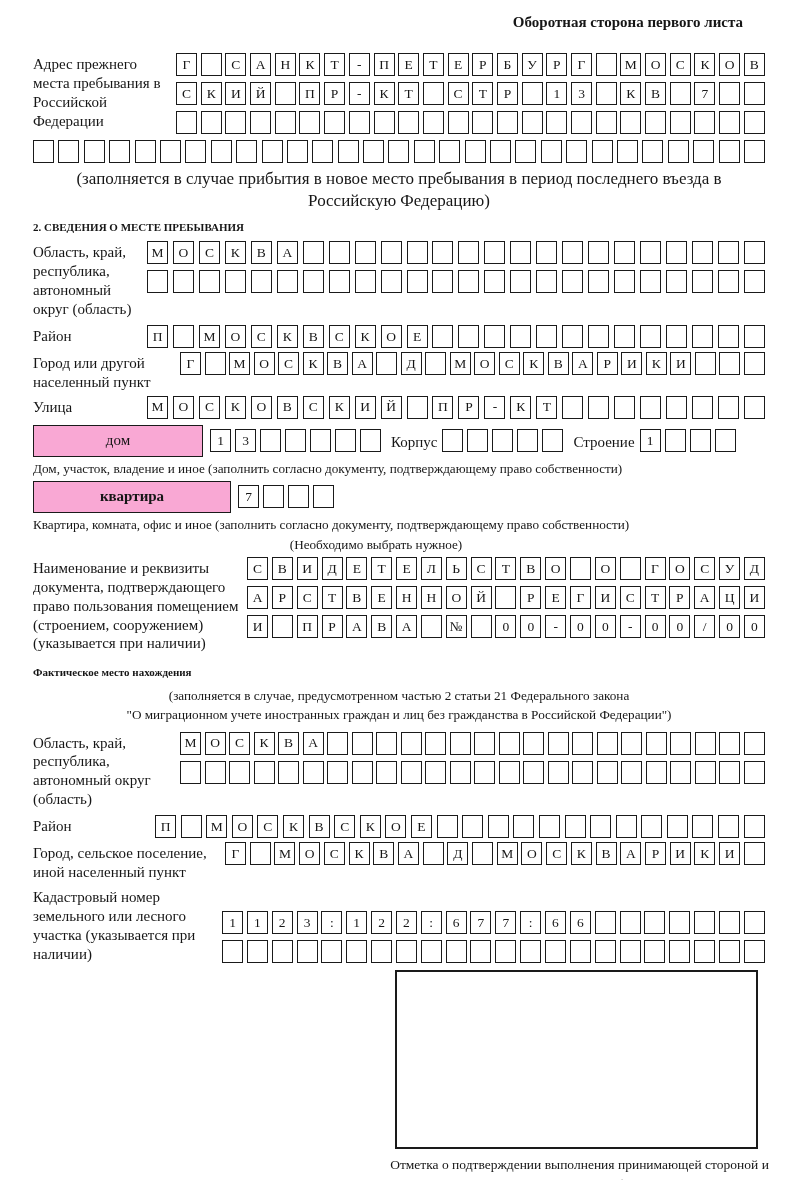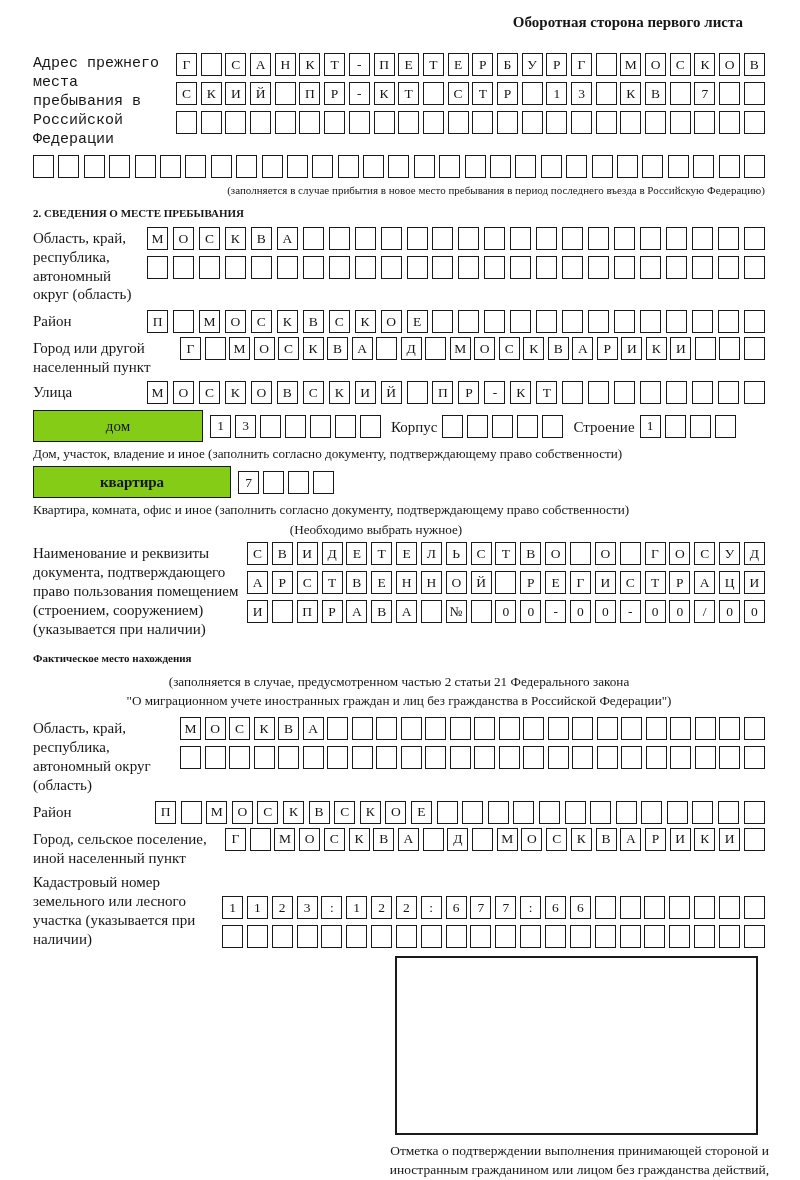--- a/index.html
+++ b/index.html
@@ -6,44 +6,44 @@
   body{
     width:800px;height:1180px;overflow:hidden;
     font-family:"Liberation Serif","DejaVu Serif",serif;
     color:#161616;-webkit-font-smoothing:antialiased;
   }
   .page{box-sizing:border-box;width:800px;height:1180px;padding:14px 35px 10px 33px;}
   .header-note{font-size:15px;text-align:right;padding-right:22px;margin-bottom:22px;font-weight:bold;}
 
   .frow{display:flex;align-items:flex-start;}
   .flabel{flex-shrink:0;font-size:15px;line-height:1.26;padding-top:2px;}
-  .w143{width:143px;font-family:Liberation Mono, monospace;} .w114{width:114px;} .w147{width:147px;} .w214{width:214px;}
+  .w143{width:143px;} .w114{width:114px;} .w147{width:147px;} .w214{width:214px;}
   .w122{width:122px;} .w192{width:192px;} .w189{width:189px;}
   .gridcol{flex:1;min-width:0;}
 
   .cells{display:flex;justify-content:space-between;height:23px;}
   .cells + .cells{margin-top:6px;}
   .cell{
     box-sizing:border-box;width:21px;height:23px;border:1.6px solid #1a1a1a;
     display:flex;align-items:center;justify-content:center;
     font-size:13.5px;line-height:1;background:#fff;flex-shrink:0;
   }
   .cellsf{display:flex;gap:4px;height:23px;}
   .cellsf .cell{width:21px;}
 
   .fullrow{margin-top:6px;}
-  .note{font-size:11px;text-align:right;margin-top:5px;line-height:1.3;}
+  .note{font-size:17px;text-align:center;margin-top:5px;line-height:1.3;}
   .sec-title{font-size:11px;font-weight:bold;margin:9px 0 8px 0;}
 
   .mt6{margin-top:6px;} .mt4{margin-top:4px;}
   .caption{font-size:13.2px;margin:3px 0 4px 0;line-height:1.3;}
 
   .inline-box{
     box-sizing:border-box;border:1.7px solid #1a1a1a;height:32px;
-    display:flex;align-items:center;justify-content:center;font-size:15px;background:#84cc16;flex-shrink:0;
+    display:flex;align-items:center;justify-content:center;font-size:15px;background:#f9a8d4;flex-shrink:0;
   }
   .house-box{width:170px;margin-right:7px;}
   .apt-box{width:198px;margin-right:7px;font-weight:bold;}
   .midlabel{font-size:15px;padding:3px 5px 0 10px;flex-shrink:0;}
   .vcenter{align-items:center;}
 
   .stay-row{display:flex;align-items:center;margin-top:5px;font-size:15px;}
   .chk{
     box-sizing:border-box;width:22px;height:26px;border:1.7px solid #1a1a1a;
     display:flex;align-items:center;justify-content:center;font-size:14px;flex-shrink:0;background:#fff;

